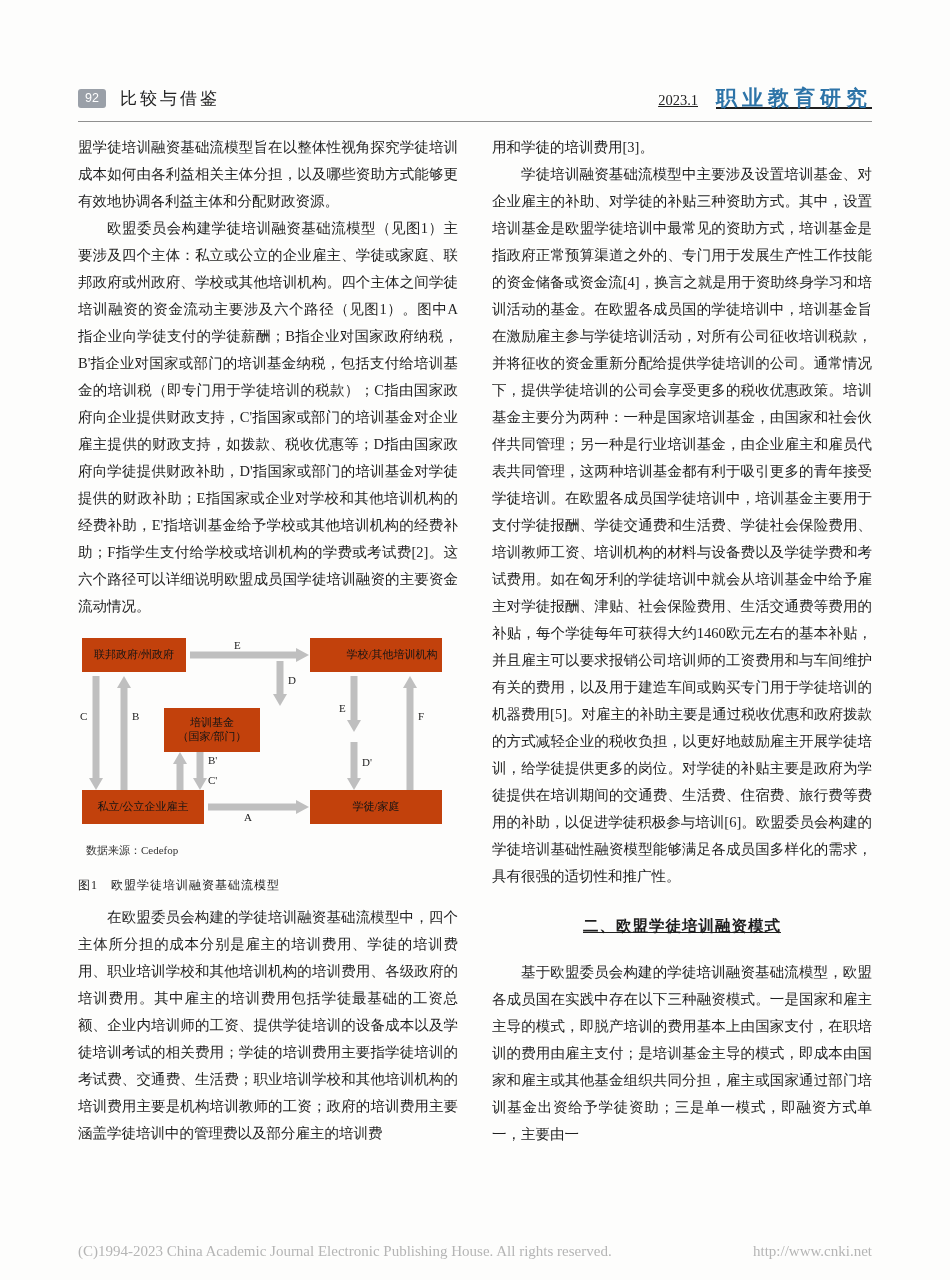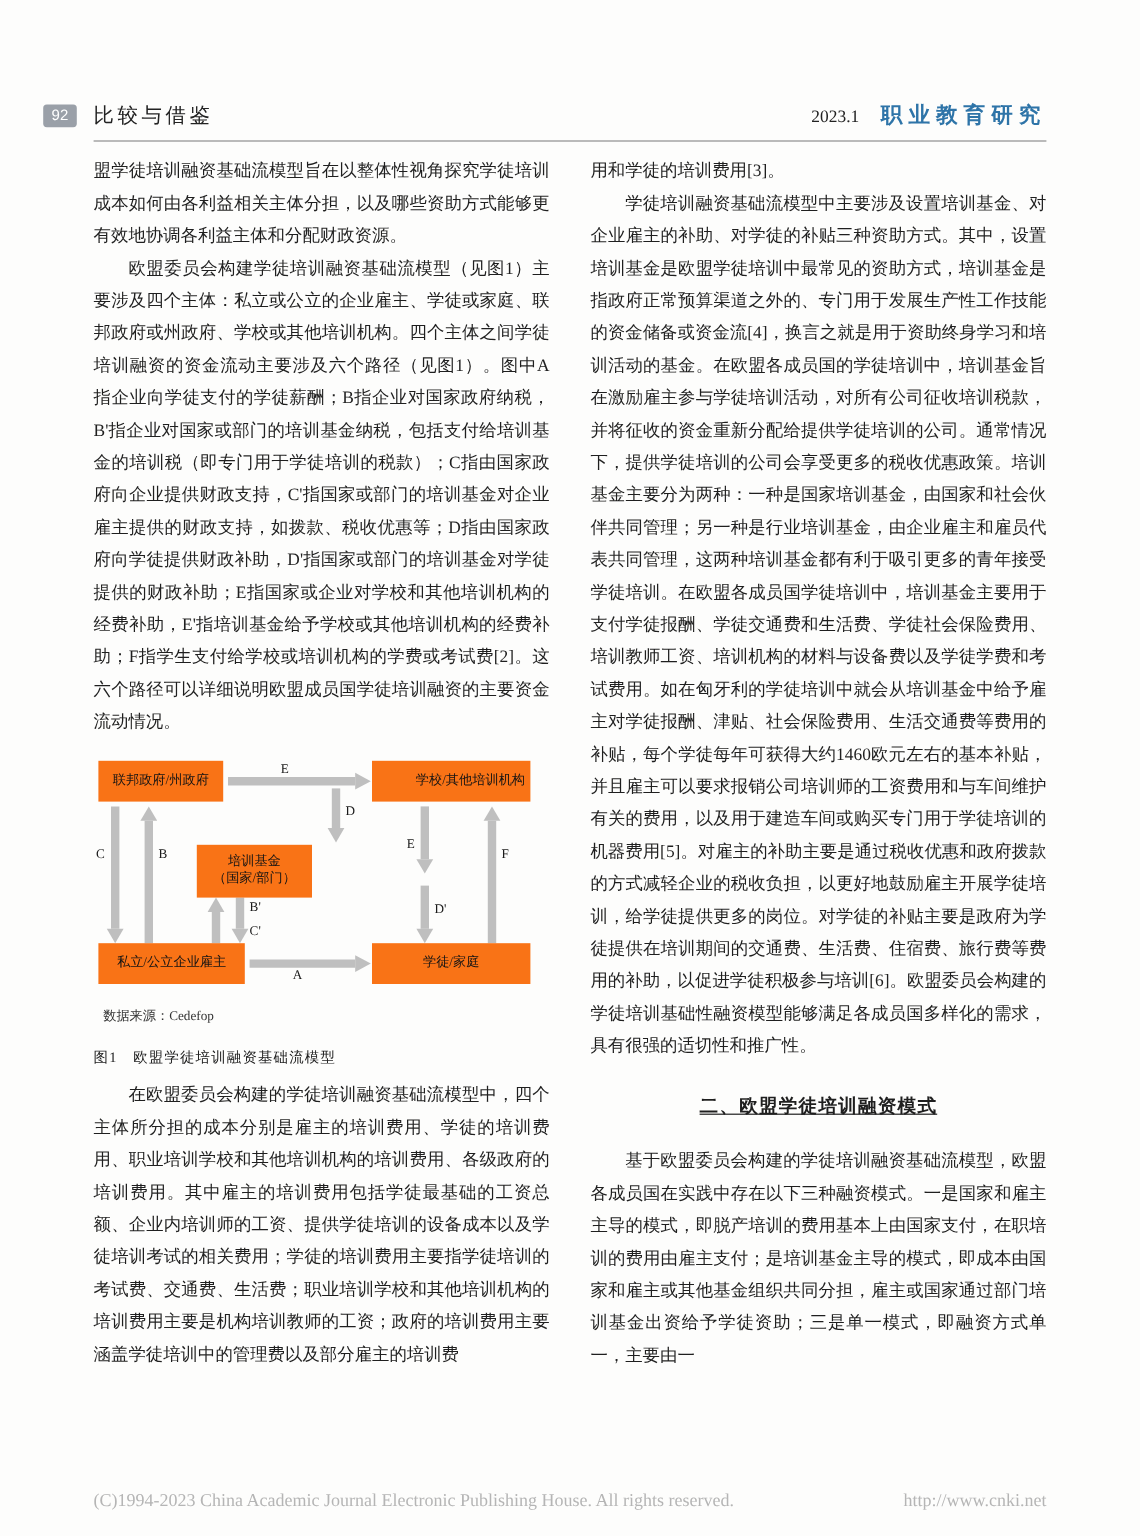--- a/index.html
+++ b/index.html
@@ -1,39 +1,39 @@
 <!DOCTYPE html>
 <html lang="zh"><head>
 <meta charset="utf-8">
 <style>
   * { margin:0; padding:0; box-sizing:border-box; }
   html,body { width:950px; height:1280px; background:#fdfdfc; overflow:hidden; }
   body { font-family:"Liberation Serif","DejaVu Serif",serif; color:#1f1f1f; position:relative; }
 
   
-  .header { margin:84px 78px 0 36px; display:flex; align-items:center; }
+  .header { margin:84px 78px 0 78px; display:flex; align-items:center; }
   .page-badge { background:#9aa0a8; color:#fff; font-family:"Liberation Sans",sans-serif;
                 font-size:12.5px; padding:2px 7px; border-radius:3px; line-height:1.2; }
   .section-title { margin-left:14px; font-size:17px; letter-spacing:3px; color:#222; }
-  .header-right { margin-left:auto; display:flex; align-items:baseline; }
+  .header-right { margin-left:auto; display:flex; align-items:baseline;text-decoration:underline; }
   .issue { font-size:14.5px; color:#222; margin-right:18px; }
-  .journal { font-size:18px; font-weight:bold; color:#2e74a8; letter-spacing:5px; }
+  .journal { font-size:21px; font-weight:bold; color:#2e74a8; letter-spacing:5px; }
   .header-rule { margin:9px 78px 0 78px; border-bottom:1px solid #8f8f8f; }
 
   
   .main { margin:12px 78px 0 78px; display:flex; gap:34px; }
   .col { flex:1; min-width:0; }
   .col p { font-size:14.5px; line-height:27px; text-align:justify; }
   .col p.indent { text-indent:2em; }
 
   
   .figure-wrap { margin:14px 0 10px 0; }
   .diagram { position:relative; width:368px; height:200px; }
   .diagram svg { position:absolute; left:0; top:0; z-index:0; }
-  .dbox { position:absolute; z-index:1; background:#f97316; color:#141414;
+  .dbox { position:absolute; z-index:1; background:#c2410c; color:#141414;
           font-size:11px; line-height:1.25; display:flex; flex-direction:column;
           align-items:center; justify-content:center; text-align:center; }
   .dlabel { position:absolute; z-index:2; font-size:11px; color:#1a1a1a; }
   .fig-source { font-size:11px; color:#333; margin-top:9px; padding-left:8px; }
   .fig-caption { font-size:12px; color:#222; margin-top:19px; letter-spacing:1px; }
 
   
   .sec-heading { text-align:center; font-weight:bold; font-size:15.5px;
                  margin:26px 0 22px 0; letter-spacing:1px;text-decoration:underline; }
 

